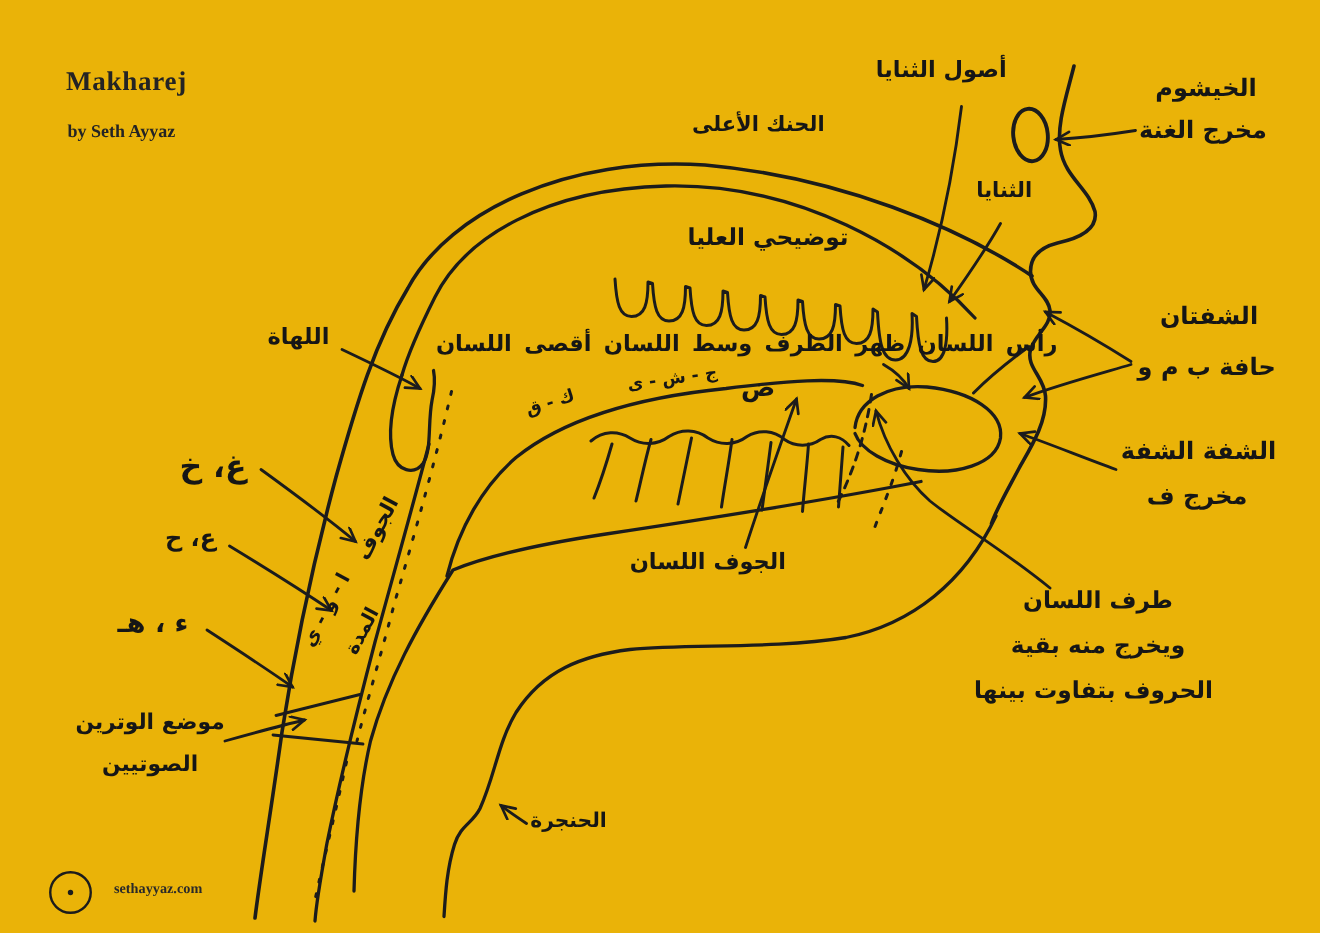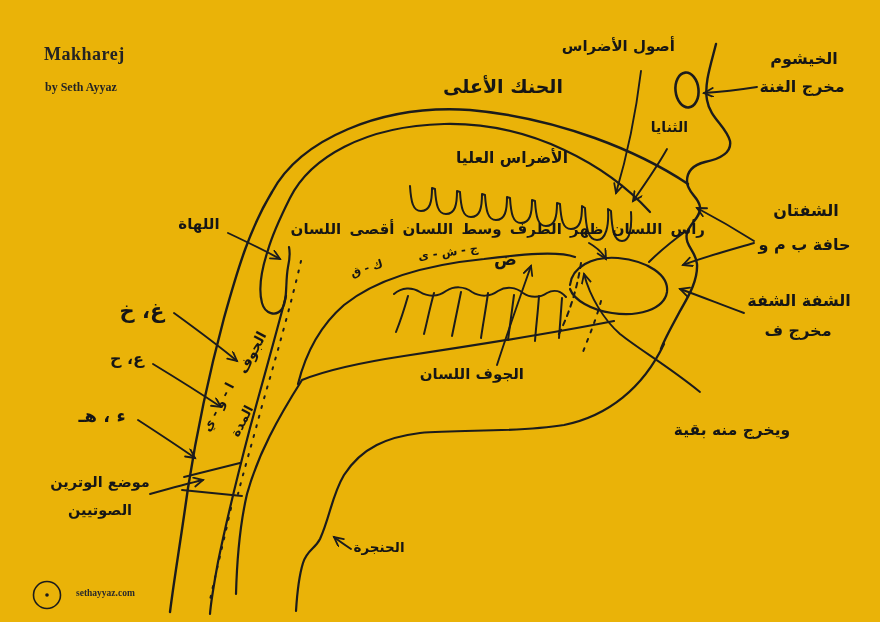--- a/index.html
+++ b/index.html
@@ -7,21 +7,21 @@
          font-family:"DejaVu Sans",sans-serif;}
   svg{position:absolute;left:0;top:0;}
   .lbl{position:absolute;font-family:"DejaVu Sans",sans-serif;font-weight:bold;color:#161616;
        direction:rtl;text-align:center;line-height:1.12;white-space:nowrap;}
   .lat{position:absolute;font-family:"Liberation Serif","DejaVu Serif",serif;font-weight:bold;color:#242424;}
   
   .t-title{left:44px;top:44px;font-size:18px;letter-spacing:.5px;}
   .t-by{left:45px;top:80px;font-size:12px;}
   .t-site{left:76px;top:588px;font-size:9.5px;color:#2a2a2a;}
   
-  .l-hanak{left:448px;top:76px;width:115px;font-size:19px;}
+  .l-hanak{left:448px;top:76px;width:115px;font-size:14px;}
   .l-usool{left:580px;top:38px;width:95px;font-size:15px;}
   .l-khayshoom{left:756px;top:50px;width:96px;font-size:16px;}
   .l-ghunna{left:750px;top:78px;width:104px;font-size:16px;}
   .l-thanaya{left:642px;top:120px;width:55px;font-size:14px;}
   .l-adras{left:452px;top:150px;width:120px;font-size:15.5px;}
   .l-tongueline{left:333px;top:221px;width:372px;font-size:15px;word-spacing:3px;}
   .l-shafatan{left:760px;top:202px;width:92px;font-size:16px;}
   .l-bmw{left:752px;top:236px;width:105px;font-size:16px;}
   .l-sufla{left:744px;top:292px;width:110px;font-size:16px;}
   .l-mf{left:752px;top:322px;width:92px;font-size:16px;}
@@ -105,38 +105,40 @@
         <circle cx="47" cy="595" r="1.8" fill="#1c1c1c" stroke="none"></circle>
       </g>
     </g>
   </svg>
 
   <div class="lat t-title">Makharej</div>
   <div class="lat t-by">by Seth Ayyaz</div>
   <div class="lat t-site">sethayyaz.com</div>
 
   <div class="lbl l-hanak">الحنك الأعلى</div>
-  <div class="lbl l-usool">أصول الأضراس</div>
+  <div class="lbl l-usool">أصول الثنايا</div>
   <div class="lbl l-khayshoom">الخيشوم</div>
   <div class="lbl l-ghunna">مخرج الغنة</div>
   <div class="lbl l-thanaya">الثنايا</div>
-  <div class="lbl l-adras">الأضراس العليا</div>
+  <div class="lbl l-adras">توضيحي العليا</div>
   <div class="lbl l-tongueline">رأس اللسان ظهر الطرف وسط اللسان أقصى اللسان</div>
   <div class="lbl l-shafatan">الشفتان</div>
   <div class="lbl l-bmw">حافة ب م و</div>
   <div class="lbl l-sufla">الشفة الشفة</div>
   <div class="lbl l-mf">مخرج ف</div>
   <div class="lbl l-lahat">اللهاة</div>
   <div class="lbl l-ghaynkha">غ، خ</div>
   <div class="lbl l-aynha">ع، ح</div>
   <div class="lbl l-hamzaha">ء ، هـ</div>
   <div class="lbl l-wat1">موضع الوترين</div>
   <div class="lbl l-wat2">الصوتيين</div>
   <div class="lbl l-hafat">الجوف اللسان</div>
+  <div class="lbl l-taraf1">طرف اللسان</div>
   <div class="lbl l-taraf2">ويخرج منه بقية</div>
+  <div class="lbl l-taraf3">الحروف بتفاوت بينها</div>
   <div class="lbl l-hanjara">الحنجرة</div>
   <div class="lbl l-jawf">الجوف</div>
   <div class="lbl l-madd">ا - و - ي</div>
   <div class="lbl l-madda">المدة</div>
   <div class="lbl l-dad">ض</div>
   <div class="lbl l-jsy">ج - ش - ى</div>
   <div class="lbl l-kq">ك - ق</div>
 
 </div>
 

